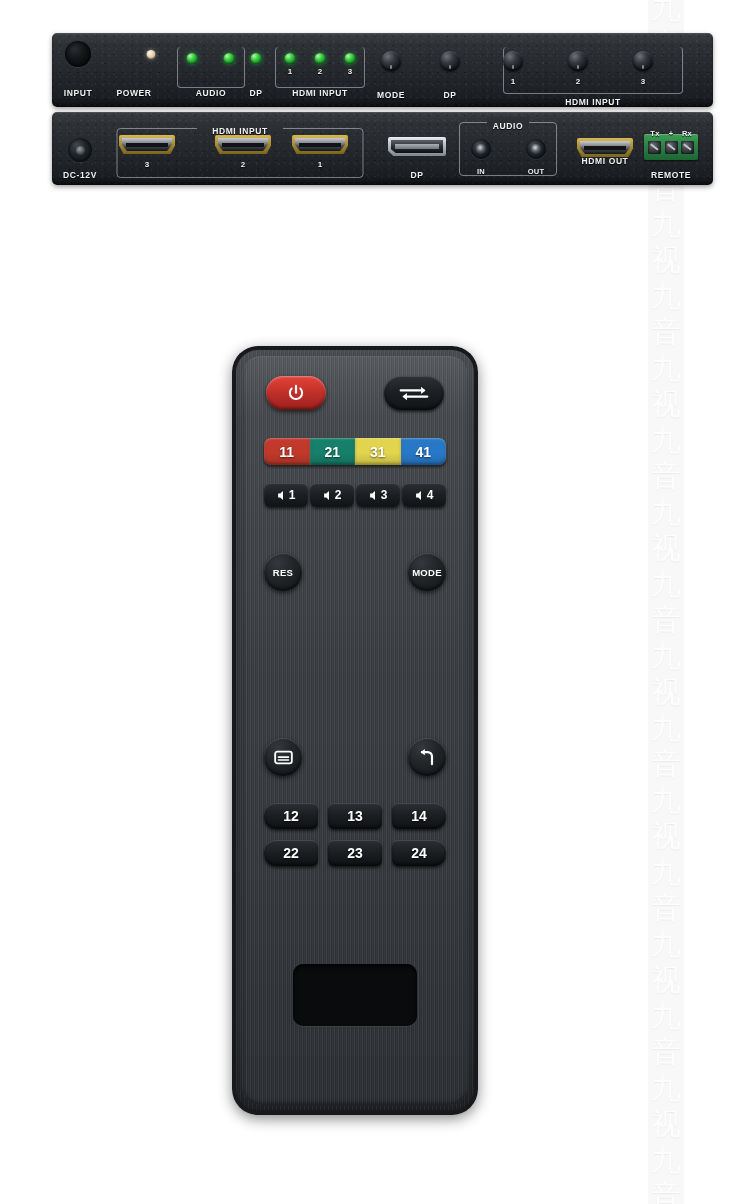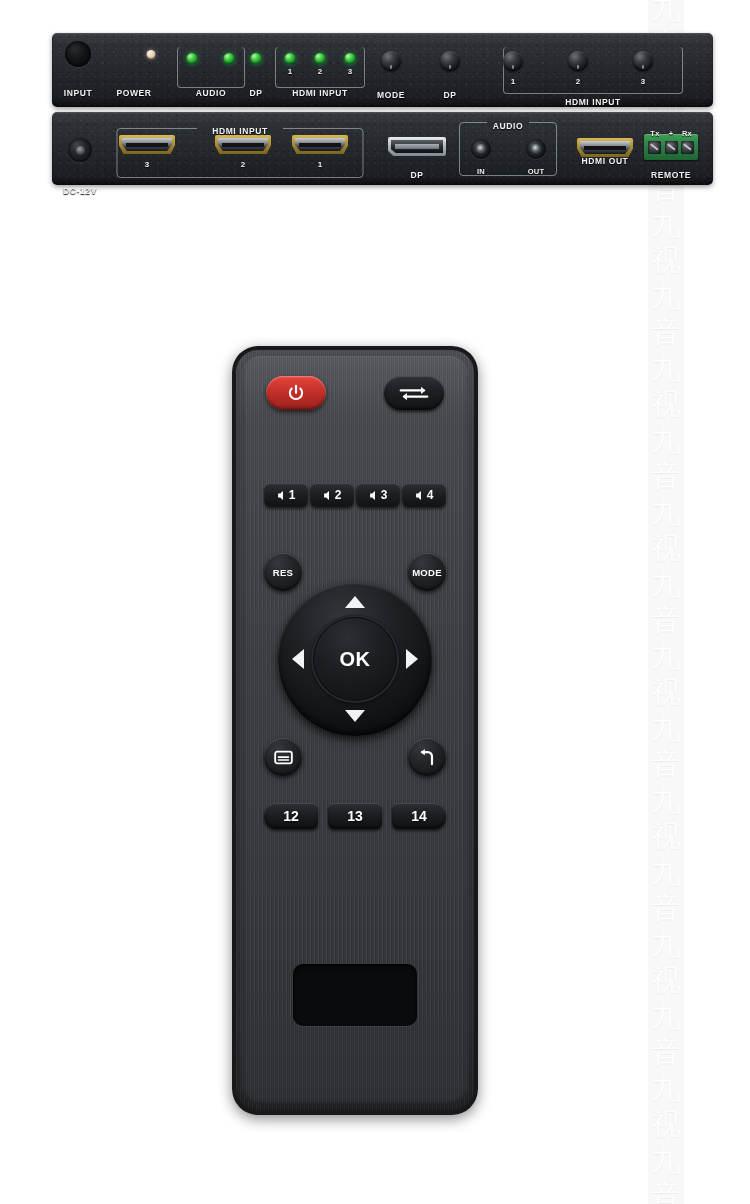--- a/index.html
+++ b/index.html
@@ -333,21 +333,21 @@
   <div class="hdmi" style="left:553px;top:26px">
       <span class="hdmi-in"></span>
     </div>
 
   <div class="console-blk" style="left:619px;top:22px">
     <span class="console-scr"></span>
     <span class="console-scr"></span>
     <span class="console-scr"></span>
   </div>
 
-  <div class="lbl" style="left:28px;top:74px">DC-12V</div>
+  <div class="lbl" style="left:28px;top:58px">DC-12V</div>
   <div class="lbl" style="left:188px;top:14px">HDMI INPUT</div>
   <div class="lbl" style="left:365px;top:58px">DP</div>
   <div class="lbl" style="left:456px;top:9px">AUDIO</div>
   <div class="lbl sm" style="left:429px;top:55px">IN</div>
   <div class="lbl sm" style="left:484px;top:55px">OUT</div>
   <div class="lbl" style="left:553px;top:44px">HDMI OUT</div>
   <div class="lbl" style="left:619px;top:58px">REMOTE</div>
   <div class="lbl sm" style="left:603px;top:17px">Tx</div>
   <div class="lbl sm" style="left:635px;top:17px">Rx</div>
   <div class="lbl sm" style="left:619px;top:17px">+</div>
@@ -368,20 +368,34 @@
     </div>
     <div class="btn btn-pill" id="btn-swap">
       <svg width="30" height="17" viewBox="0 0 34 18">
         <path d="M2 5.5h26" stroke="#fff" stroke-width="2.6" stroke-linecap="round"></path>
         <path d="M25 1.4l5 4.1-5 4.1z" fill="#fff"></path>
         <path d="M32 12.5h-26" stroke="#fff" stroke-width="2.6" stroke-linecap="round"></path>
         <path d="M9 8.4l-5 4.1 5 4.1z" fill="#fff"></path>
       </svg>
     </div>
 
+    <div class="colorrow" id="colorrow">
+        <div class="cb" style="background: linear-gradient(rgb(192, 57, 43) 0%, rgb(192, 57, 43) 55%, rgba(0, 0, 0, 0.22) 130%) rgb(192, 57, 43);">
+          <span>11</span>
+        </div>
+        <div class="cb" style="background: linear-gradient(rgb(22, 128, 106) 0%, rgb(22, 128, 106) 55%, rgba(0, 0, 0, 0.22) 130%) rgb(22, 128, 106);">
+          <span>21</span>
+        </div>
+        <div class="cb" style="background: linear-gradient(rgb(226, 212, 77) 0%, rgb(226, 212, 77) 55%, rgba(0, 0, 0, 0.22) 130%) rgb(226, 212, 77);">
+          <span>31</span>
+        </div>
+        <div class="cb" style="background: linear-gradient(rgb(40, 120, 200) 0%, rgb(40, 120, 200) 55%, rgba(0, 0, 0, 0.22) 130%) rgb(40, 120, 200);">
+          <span>41</span>
+        </div>
+      </div>
 
     <div class="muterow" id="muterow">
         <div class="mb">
           <svg class="spk" viewBox="0 0 14 14">
             <path d="M7.6 1.4L4.1 4.6H1.4v4.8h2.7l3.5 3.2z" fill="#fff"></path>
           </svg>
           <span>1</span>
         </div>
         <div class="mb">
           <svg class="spk" viewBox="0 0 14 14">
@@ -403,29 +417,20 @@
         </div>
       </div>
 
     <div class="rnd-btn" id="btn-res">
       <span>RES</span>
     </div>
     <div class="rnd-btn" id="btn-mode">
       <span>MODE</span>
     </div>
 
-    <div id="dpad">
-      <span class="dpad-arrow" id="dp-up"></span>
-      <span class="dpad-arrow" id="dp-down"></span>
-      <span class="dpad-arrow" id="dp-left"></span>
-      <span class="dpad-arrow" id="dp-right"></span>
-      <div id="dpad-ok">
-        <span>OK</span>
-      </div>
-    </div>
 
     <div class="rnd-btn" id="btn-menu">
       <svg width="19" height="15" viewBox="0 0 22 18">
         <rect x="1" y="2" width="20" height="14" rx="2.5" fill="none" stroke="#fff" stroke-width="2.2"></rect>
         <path d="M5 8.5h12M5 12h12" stroke="#fff" stroke-width="2" stroke-linecap="round"></path>
       </svg>
     </div>
     <div class="rnd-btn" id="btn-back">
       <svg width="20" height="19" viewBox="0 0 22 21">
         <path d="M16.5 18V9.2a4.6 4.6 0 0 0-4.6-4.6H5.4" fill="none" stroke="#fff" stroke-width="2.4" stroke-linecap="round"></path>
@@ -437,16 +442,27 @@
         <div class="nb">
           <span>12</span>
         </div>
         <div class="nb">
           <span>13</span>
         </div>
         <div class="nb">
           <span>14</span>
         </div>
       </div>
+    <div class="numrow" id="numrow-1">
+        <div class="nb">
+          <span>22</span>
+        </div>
+        <div class="nb">
+          <span>23</span>
+        </div>
+        <div class="nb">
+          <span>24</span>
+        </div>
+      </div>
 
     <div id="ir-pad"></div>
   </div>
 </div>
 
 </body></html>

